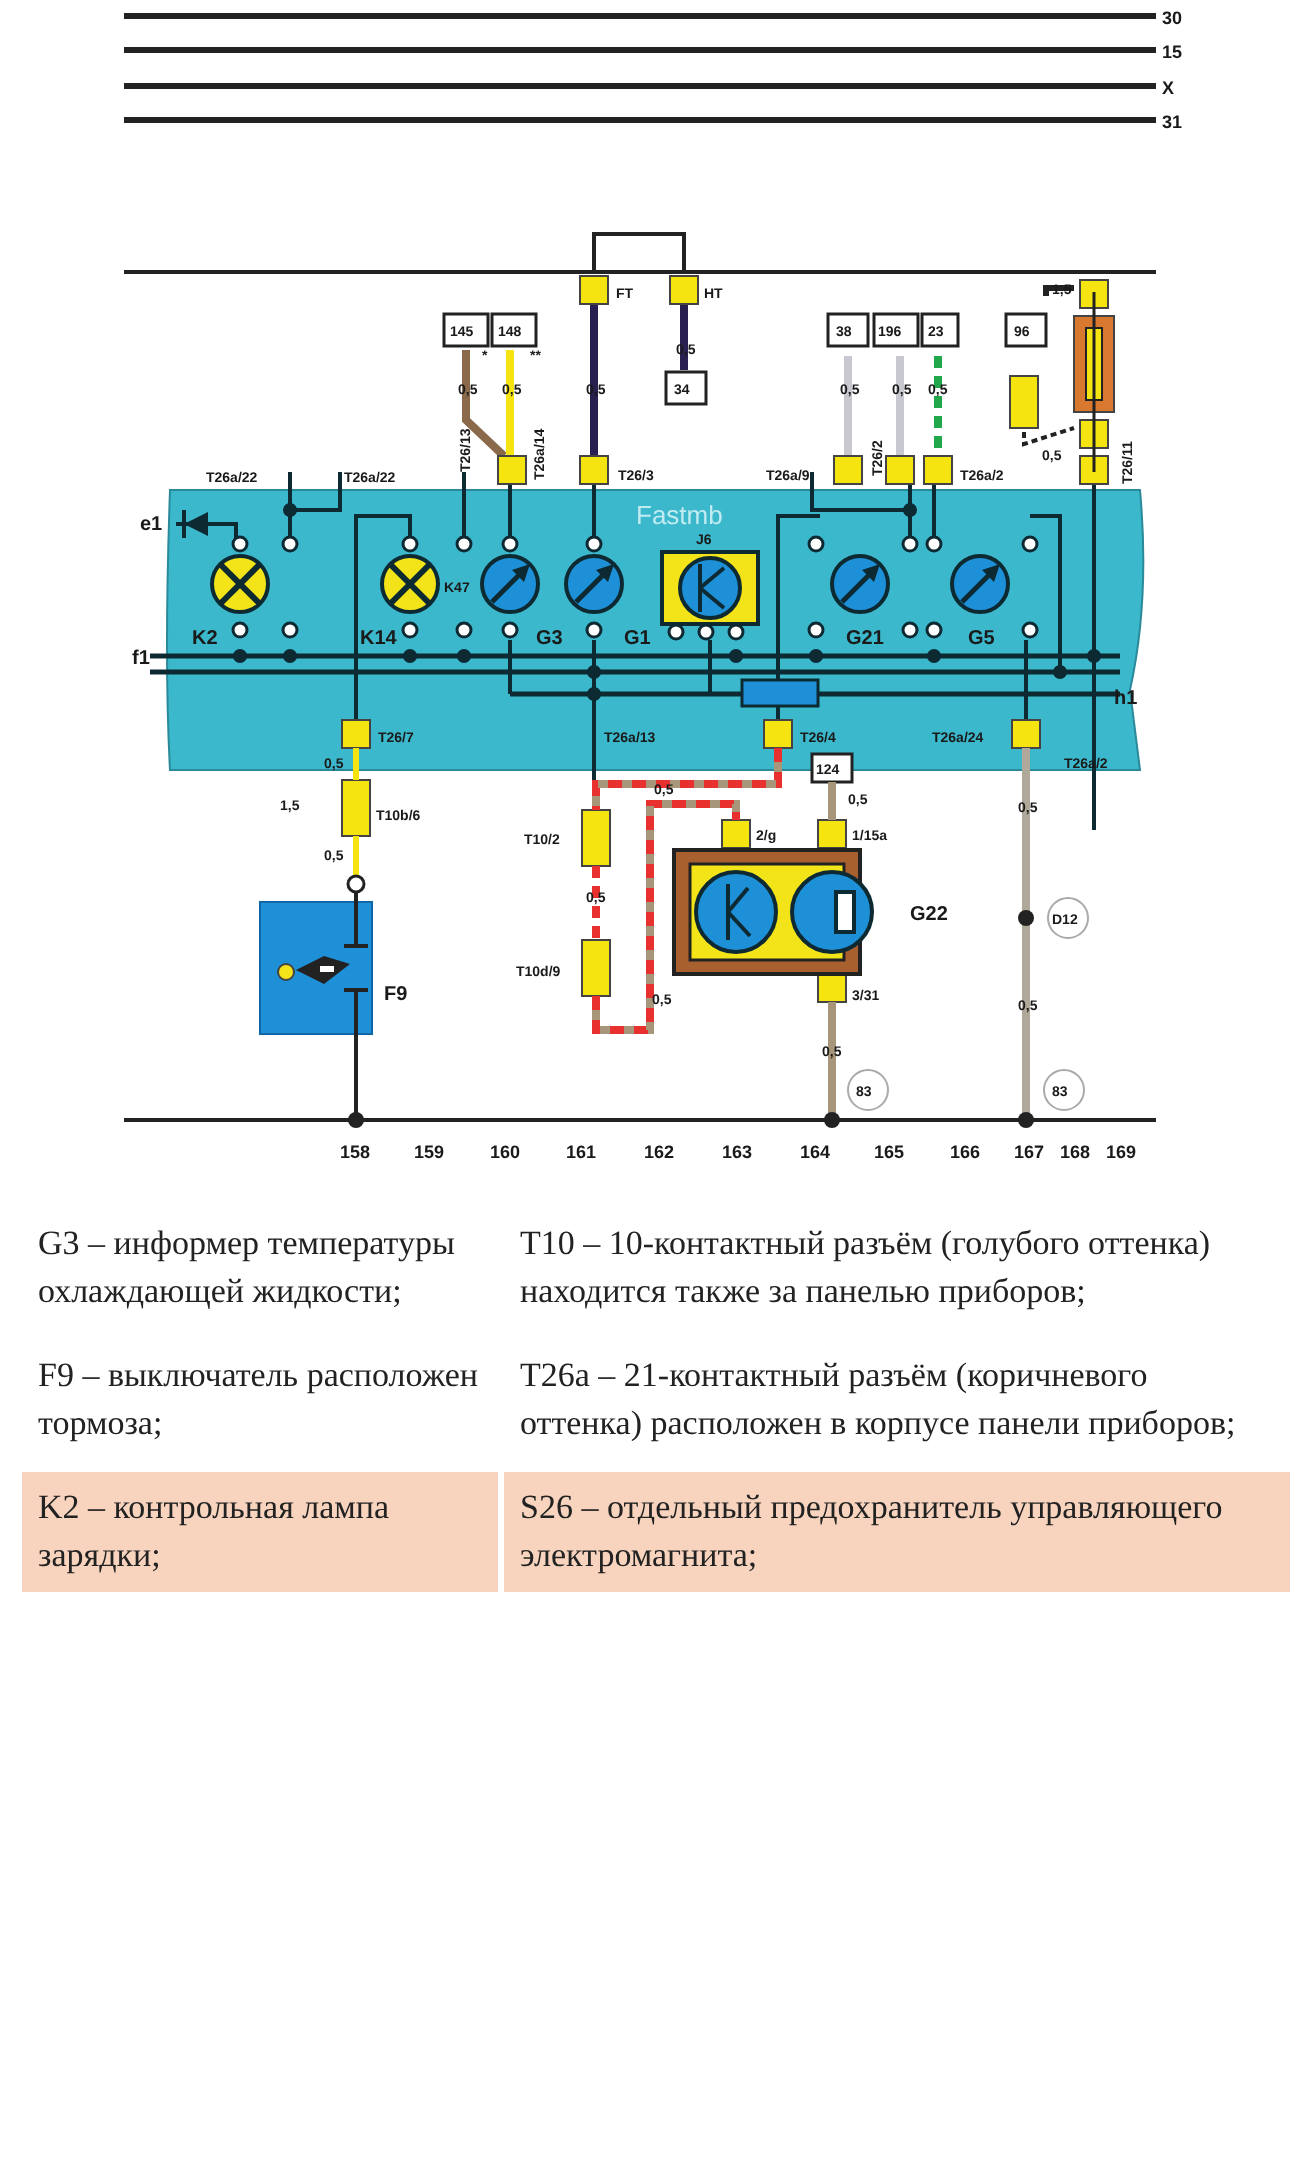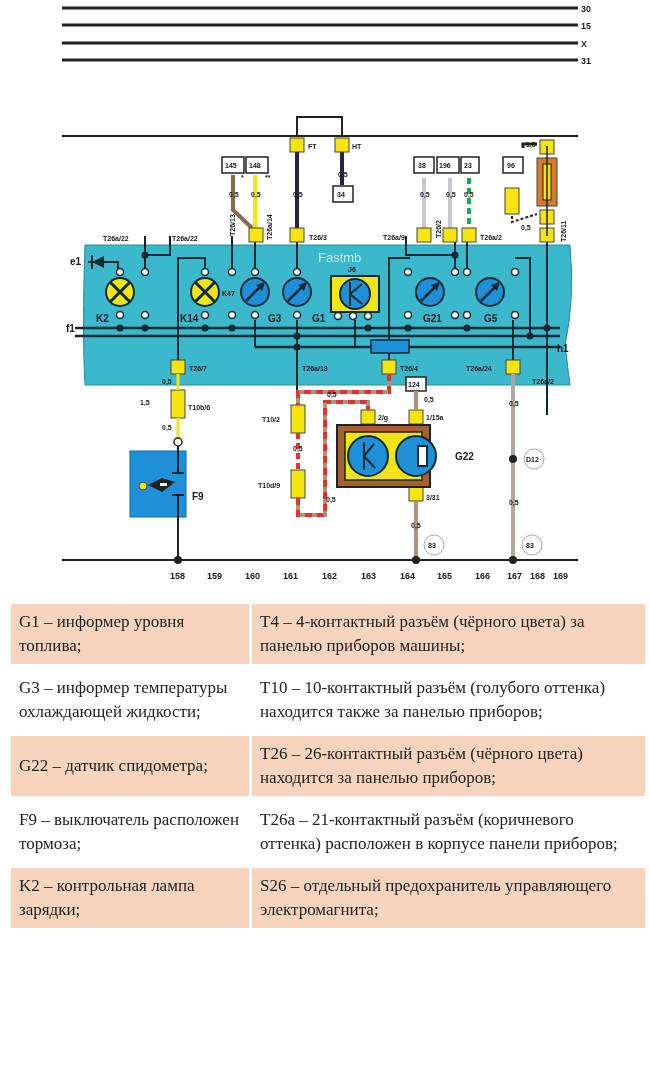--- a/index.html
+++ b/index.html
@@ -346,31 +346,23 @@
       <text x="437" y="579" class="col">165</text>
       <text x="475" y="579" class="col">166</text>
       <text x="507" y="579" class="col">167</text>
       <text x="530" y="579" class="col">168</text>
       <text x="553" y="579" class="col">169</text>
     </g>
 </svg>
 
 <table class="legend">
   <tbody id="legend-body">
-      <tr class="shaded">
-        <td class="c1">G1 – информер уровня топлива;</td>
-        <td>T4 – 4-контактный разъём (чёрного цвета) за панелью приборов машины;</td>
-      </tr>
       <tr>
         <td class="c1">G3 – информер температуры охлаждающей жидкости;</td>
         <td>T10 – 10-контактный разъём (голубого оттенка) находится также за панелью приборов;</td>
-      </tr>
-      <tr class="shaded">
-        <td class="c1">G22 – датчик спидометра;</td>
-        <td>T26 – 26-контактный разъём (чёрного цвета) находится за панелью приборов;</td>
       </tr>
       <tr>
         <td class="c1">F9 – выключатель расположен тормоза;</td>
         <td>T26a – 21-контактный разъём (коричневого оттенка) расположен в корпусе панели приборов;</td>
       </tr>
       <tr class="shaded">
         <td class="c1">K2 – контрольная лампа зарядки;</td>
         <td>S26 – отдельный предохранитель управляющего электромагнита;</td>
       </tr>
     </tbody>

